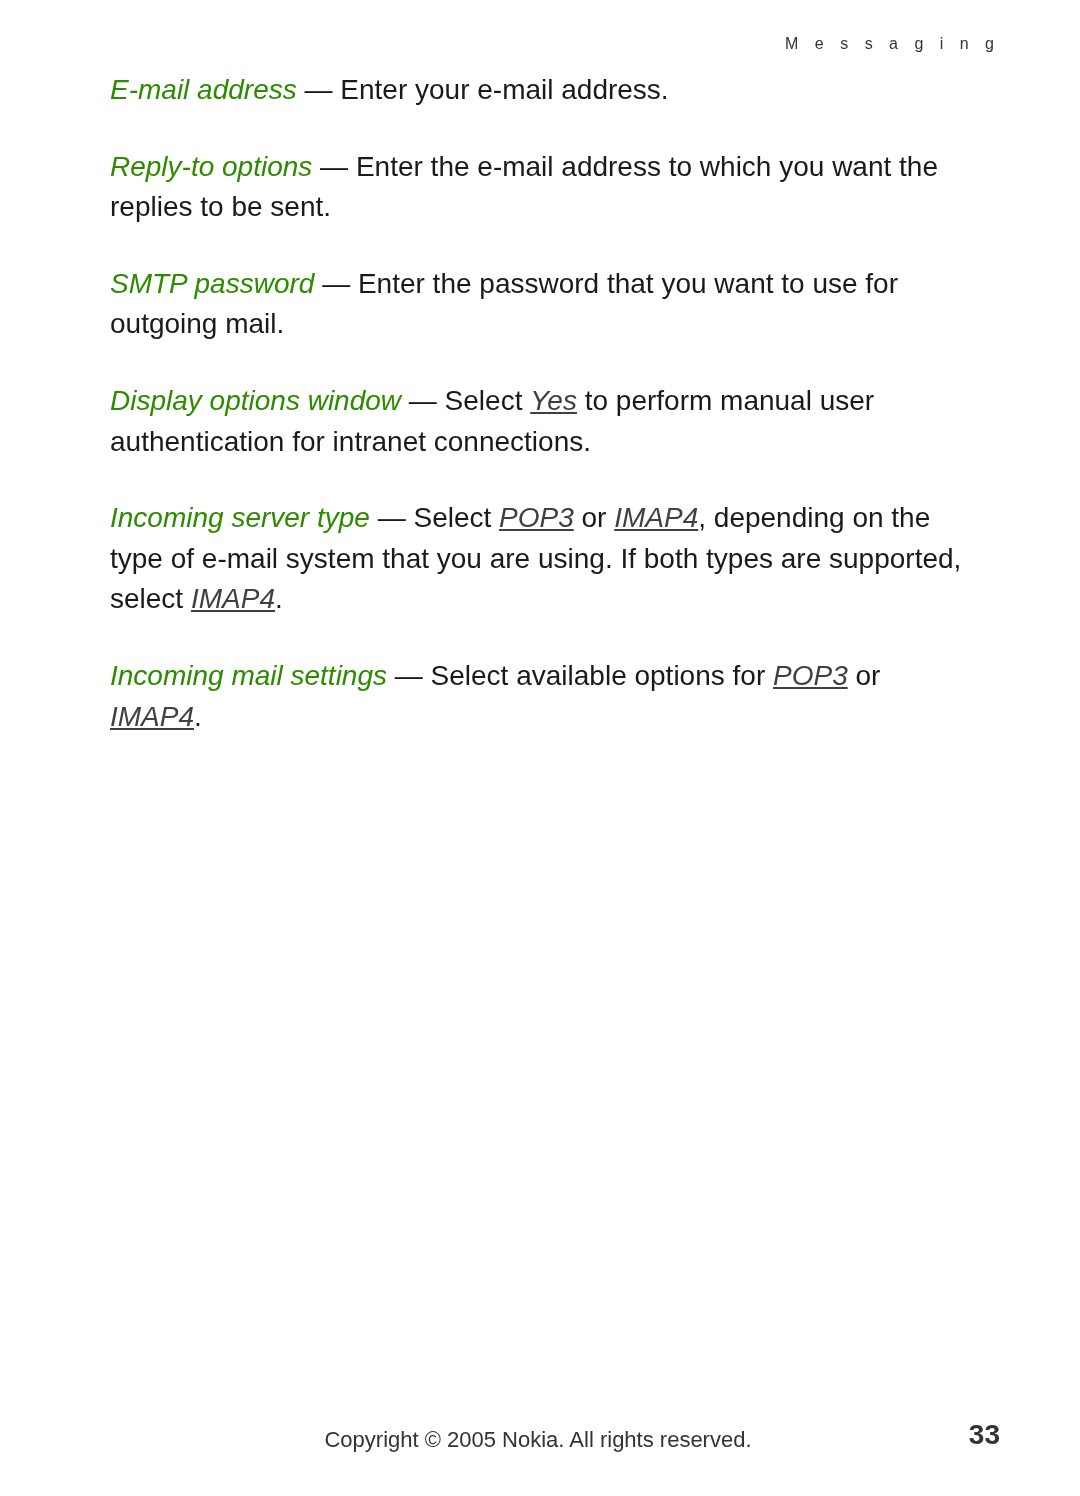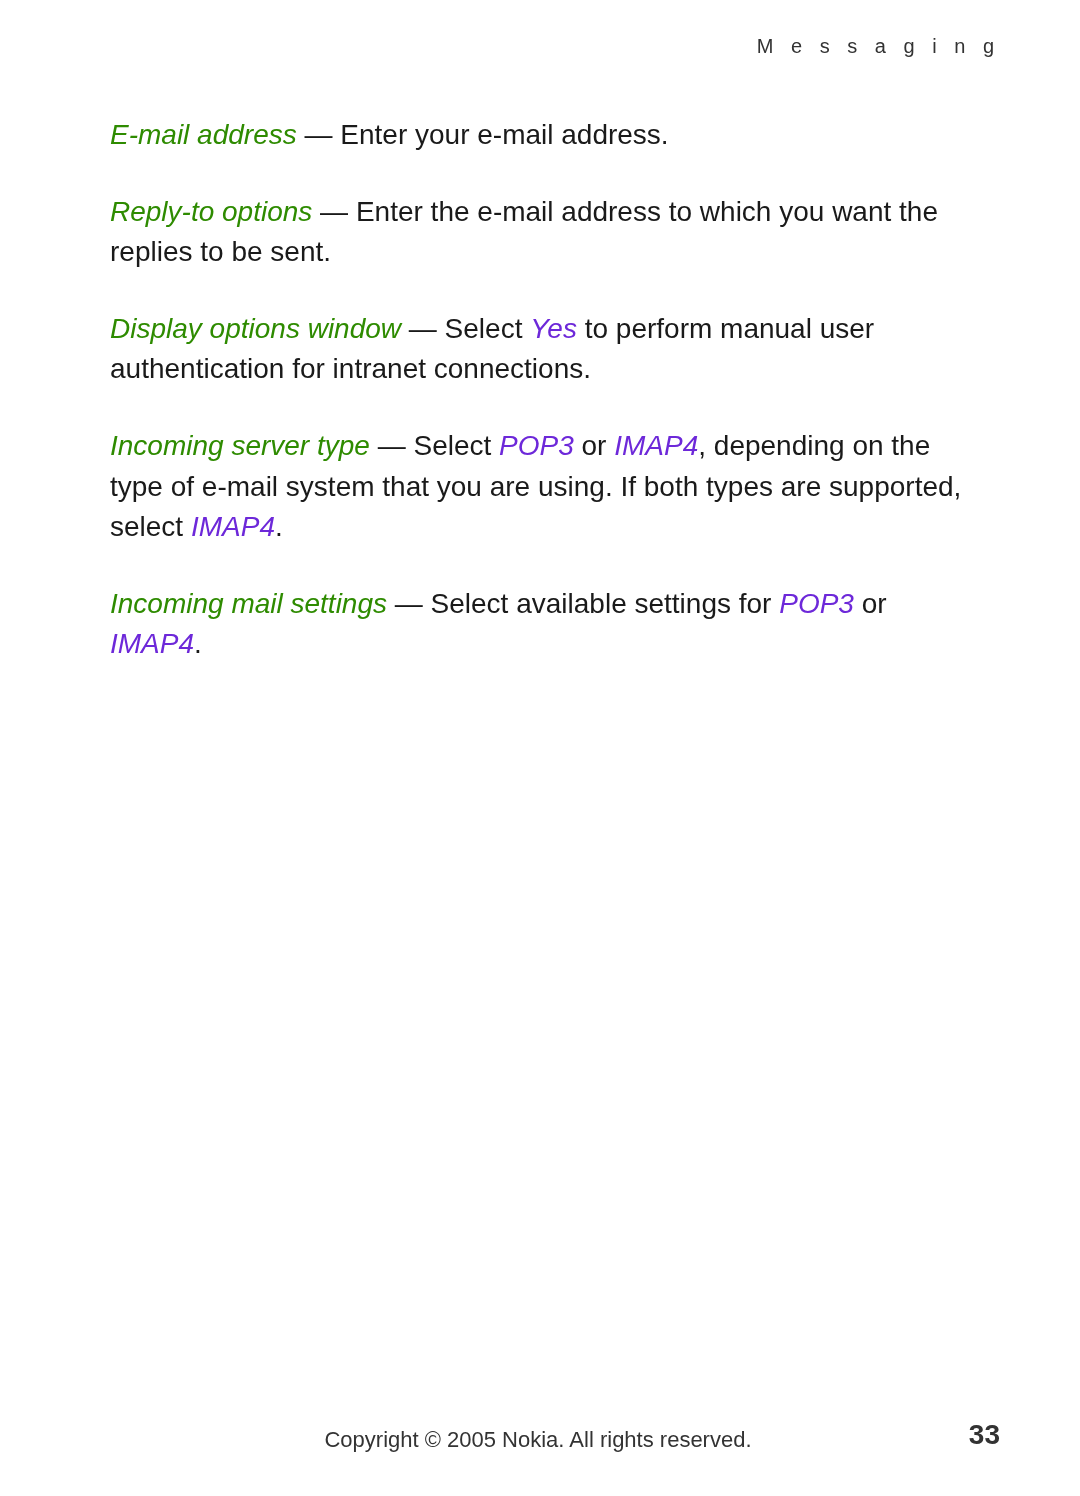--- a/index.html
+++ b/index.html
@@ -17,55 +17,55 @@
       line-height: 1.45;
       color: #1a1a1a;
       position: relative;
       overflow: hidden;
     }
 
     .page-header {
       position: absolute;
       top: 32px;
       right: 80px;
-      font-size: 20px;
+      font-size: 16px;
       letter-spacing: 6px;
       color: #333333;
       font-weight: normal;
     }
 
     .content {
       position: absolute;
       top: 70px;
       left: 110px;
       right: 110px;
       bottom: 100px;
-      margin-top: 45px;
     }
 
     .entry {
       margin-bottom: 36px;
     }
 
     .entry p {
       font-size: 28px;
       line-height: 1.45;
       color: #1a1a1a;
     }
 
     .term {
       color: #2e8b00;
       font-style: italic;
       font-weight: normal;
     }
 
     .term-inline {
-      color: #6d28d9;
+      color: #404040;
       font-style: italic;
       font-weight: normal;
+      text-decoration: underline;
     }
 
     .page-footer {
       position: absolute;
       bottom: 40px;
       left: 0;
       right: 4px;
       display: flex;
       justify-content: center;
       align-items: center;
@@ -98,36 +98,41 @@
   </div>
 
 
   <div class="entry">
     <p>
       <span class="term">Reply-to options</span><span> — Enter the e-mail address to which you want the replies to be sent.</span>
     </p>
   </div>
 
 
+  <div class="entry">
+    <p>
+      <span class="term">SMTP password</span><span> — Enter the password that you want to use for outgoing mail.</span>
+    </p>
+  </div>
 
   <div class="entry">
     <p>
       <span class="term">Display options window</span><span> — Select </span><span class="term-inline">Yes</span><span> to perform manual user authentication for intranet connections.</span>
     </p>
   </div>
 
   <div class="entry">
     <p>
       <span class="term">Incoming server type</span><span> — Select </span><span class="term-inline">POP3</span><span> or </span><span class="term-inline">IMAP4</span><span>, depending on the type of e-mail system that you are using. If both types are supported, select </span><span class="term-inline">IMAP4</span><span>.</span>
     </p>
   </div>
 
   <div class="entry">
     <p>
-      <span class="term">Incoming mail settings</span><span> — Select available settings for </span><span class="term-inline">POP3</span><span> or </span><span class="term-inline">IMAP4</span><span>.</span>
+      <span class="term">Incoming mail settings</span><span> — Select available options for </span><span class="term-inline">POP3</span><span> or </span><span class="term-inline">IMAP4</span><span>.</span>
     </p>
   </div>
 
 </div>
 
 <div class="page-footer">
   <span>Copyright © 2005 Nokia. All rights reserved.</span>
 </div>
 
 <div class="page-number">

